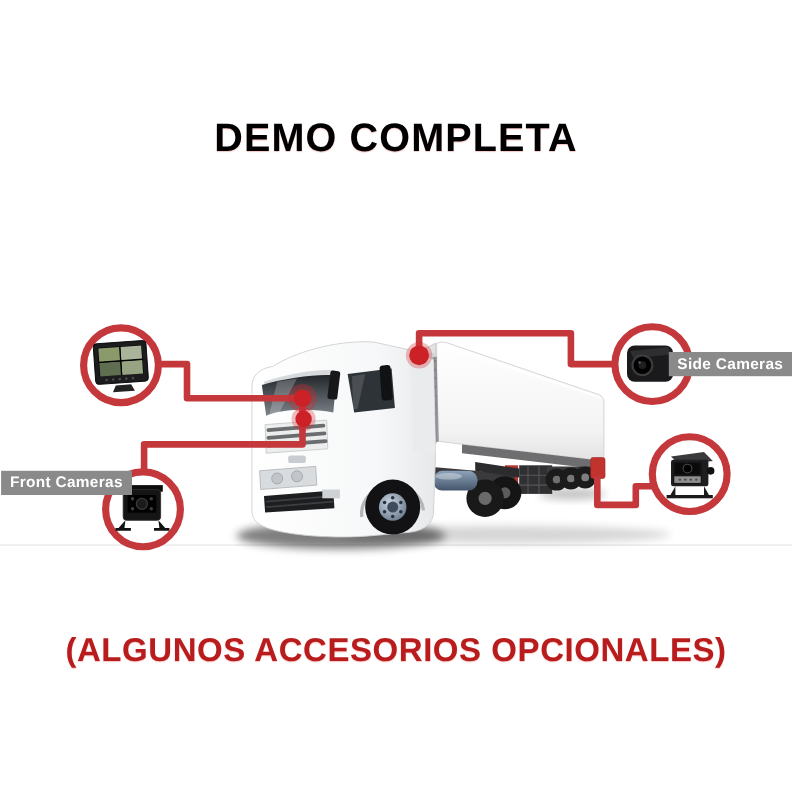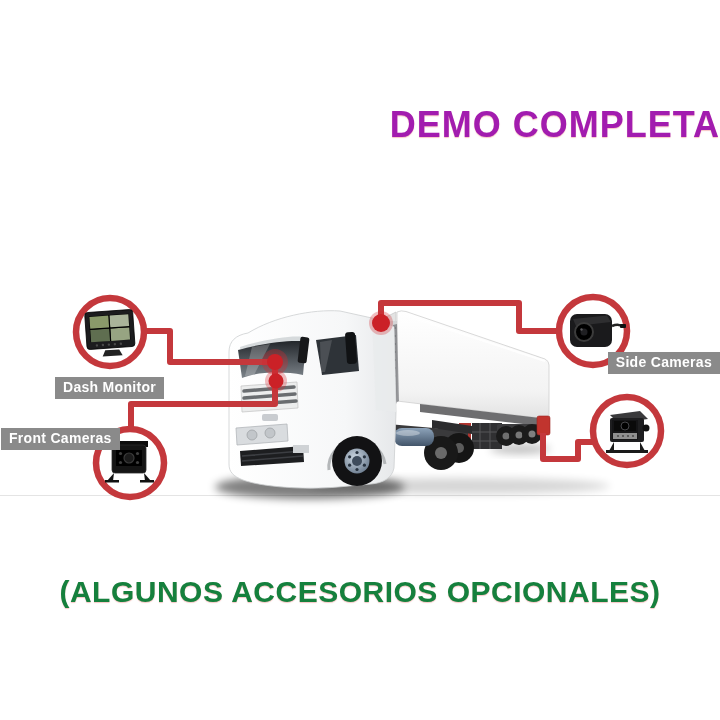--- a/index.html
+++ b/index.html
@@ -1,40 +1,40 @@
 <!DOCTYPE html>
 <html><head>
 <meta charset="utf-8">
 <style>
   html,body{margin:0;padding:0;background:#ffffff;}
   .canvas{
     position:relative;width:720px;height:720px;background:#ffffff;
     overflow:hidden;font-family:"Liberation Sans", sans-serif;
   }
   .main-title{
-    position:absolute;top:104px;left:0;width:100%;text-align:right;
-    font-size:36px;font-weight:bold;letter-spacing:1px;color:#a21caf;
+    position:absolute;top:104px;left:0;width:100%;text-align:center;
+    font-size:36px;font-weight:bold;letter-spacing:1px;color:#000000;
     text-shadow:0 1px 1px rgba(240,150,150,.55);
   }
   .bottom-caption{
     position:absolute;top:575px;left:0;width:100%;text-align:center;
-    font-size:30px;font-weight:bold;letter-spacing:0.5px;color:#15803d;
+    font-size:30px;font-weight:bold;letter-spacing:0.5px;color:#b91c1c;
     text-shadow:0 1px 1px rgba(240,150,150,.55);
   }
   .photo-edge{
     position:absolute;left:0;top:495px;width:720px;height:1px;background:#e4e4e4;
   }
   .callout-label{
     position:absolute;background:#8a8a8a;color:#ffffff;
     font-size:14px;font-weight:bold;letter-spacing:.3px;
     padding:3px 8px 4px 8px;white-space:nowrap;line-height:15px;
   }
   .lbl-dash{left:55px;top:377px;}
   .lbl-front{left:1px;top:428px;}
-  .lbl-side{right:0px;top:320px;margin-top:32px;}
+  .lbl-side{right:0px;top:320px;}
   .lbl-rear{left:577px;top:477px;}
   svg{position:absolute;left:0;top:0;}
 </style>
 </head>
 <body>
 
 <div class="canvas">
 
   <div class="main-title">DEMO COMPLETA</div>
 
@@ -240,18 +240,17 @@
         <circle cx="628" cy="436" r="1.1" fill="#4c4c4c"></circle>
           <circle cx="633" cy="436" r="1.1" fill="#4c4c4c"></circle>
         <circle cx="646" cy="428" r="3.5" fill="#111"></circle>
         <path d="M614,442 L609,451 L614,451 Z" fill="#1a1a1a"></path>
         <path d="M640,442 L645,451 L640,451 Z" fill="#1a1a1a"></path>
         <rect x="606" y="450" width="42" height="3" fill="#1a1a1a"></rect>
       </g>
     </g>
   </svg>
 
-  <div class="callout-label lbl-dash">Dash Monitor</div>
   <div class="callout-label lbl-front">Front Cameras</div>
   <div class="callout-label lbl-side">Side Cameras</div>
 
   <div class="bottom-caption">(ALGUNOS ACCESORIOS OPCIONALES)</div>
 </div>
 
 </body></html>

